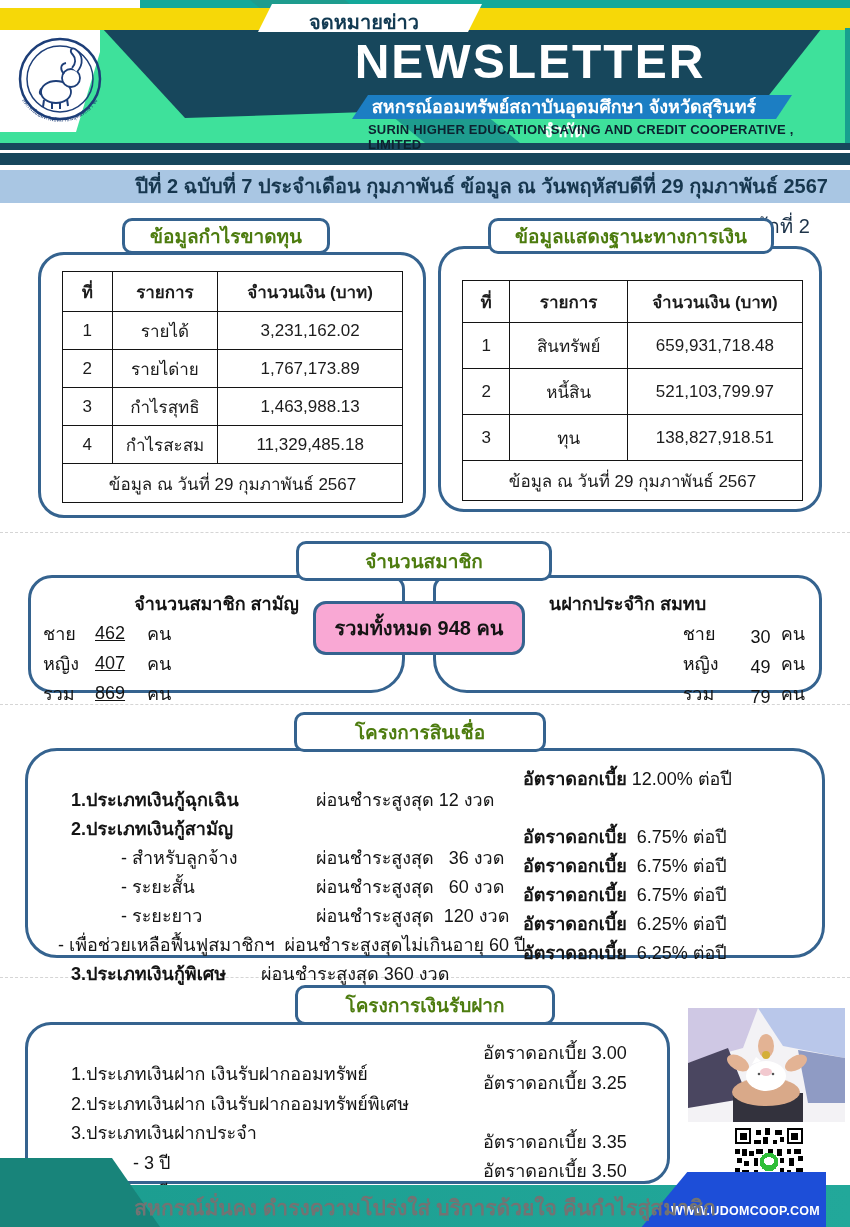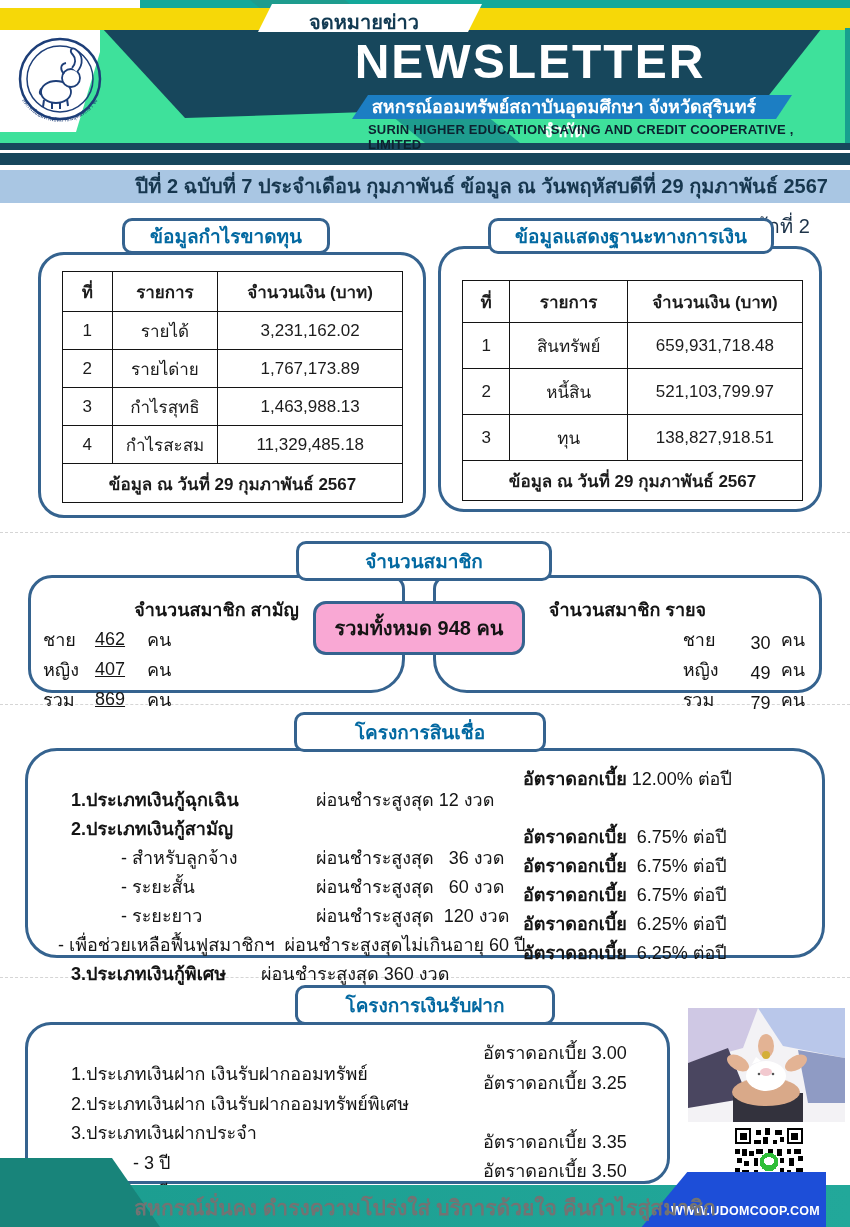--- a/index.html
+++ b/index.html
@@ -9,30 +9,30 @@
   
   .tagline{left:258px;top:6px;width:212px;text-align:center;font-size:20px;font-weight:700;color:#123a52;}
   .nl-title{left:315px;top:34px;width:430px;text-align:center;font-size:48px;font-weight:700;letter-spacing:2px;color:#ffffff;}
   .org-thai{left:352px;top:95px;width:424px;height:24px;line-height:24px;text-align:center;font-size:18px;font-weight:700;color:#ffffff;}
   .org-eng{left:368px;top:122px;width:460px;font-size:13px;font-weight:700;color:#0c2230;letter-spacing:.2px;}
   .issue-bar{left:0;top:170px;width:850px;height:33px;background:#a9c6e3;color:#17374f;
              font-size:20px;font-weight:600;line-height:33px;text-align:right;padding-right:22px;box-sizing:border-box;}
   .page-label{left:742px;top:210px;width:100px;font-size:20px;color:#1d3349;}
   
   .pill{background:#fff;border:3px solid #35638f;border-radius:10px;text-align:center;
-        font-size:19px;font-weight:700;color:#0369a1;display:flex;align-items:center;justify-content:center;z-index:6;box-sizing:border-box;}
+        font-size:19px;font-weight:700;color:#4d7c0f;display:flex;align-items:center;justify-content:center;z-index:6;box-sizing:border-box;}
   .bigbox{background:#fff;border:3px solid #35638f;border-radius:26px;z-index:2;box-sizing:border-box;}
   .sep{left:0;width:850px;border-top:1px dashed #d5d5d5;height:0;z-index:1;}
   
   table.data{border-collapse:collapse;font-size:17px;color:#1c1c1c;}
   table.data td{border:1.6px solid #141414;text-align:center;vertical-align:middle;padding:0 2px;}
   table.data .hdr td{font-weight:700;}
-  table.data td.foot{font-weight:700;}
-  
-  .mem-title{font-size:18px;font-weight:700;color:#141414;text-align:center;padding-top:5px;margin-top:12px;}
+  table.data td.foot{font-weight:400;}
+  
+  .mem-title{font-size:18px;font-weight:700;color:#141414;text-align:center;padding-top:11px;}
   .mem-row{display:flex;align-items:center;height:30px;font-size:18px;color:#141414;}
   .mem-row .ml{display:inline-block;width:52px;}
   .mem-row .mv{display:inline-block;width:52px;text-decoration:underline;}
   .mem-row-r{display:flex;align-items:center;justify-content:flex-end;height:30px;font-size:18px;color:#141414;padding-right:14px;}
   .mem-row-r .ml{display:inline-block;width:50px;text-align:left;}
   .mem-row-r .mv{display:inline-block;width:38px;text-align:right;margin-right:10px;margin-top:8px;}
   .total-box{background:#f9a8d4;border:3px solid #35638f;border-radius:13px;display:flex;align-items:center;justify-content:center;
              font-size:20px;font-weight:700;color:#141414;z-index:7;box-sizing:border-box;}
   
   .lrow{position:relative;height:29px;font-size:18px;color:#141414;white-space:pre;}
@@ -185,21 +185,21 @@
       </div>
       <div class="mem-row">
         <span class="ml">รวม</span>
         <span class="mv">869</span>
         <span>คน</span>
       </div>
     </div>
   </div>
 
   <div class="abs bigbox" style="left:433px;top:575px;width:389px;height:118px;border-radius:14px 24px 24px 34px;">
-    <div class="mem-title">จำนวนสมาชิก รายจ</div>
+    <div class="mem-title">นฝากประจำิก สมทบ</div>
     <div class="mem-row-r">
       <span class="ml">ชาย</span>
       <span class="mv">30</span>
       <span>คน</span>
     </div>
     <div class="mem-row-r">
       <span class="ml">หญิง</span>
       <span class="mv">49</span>
       <span>คน</span>
     </div>

